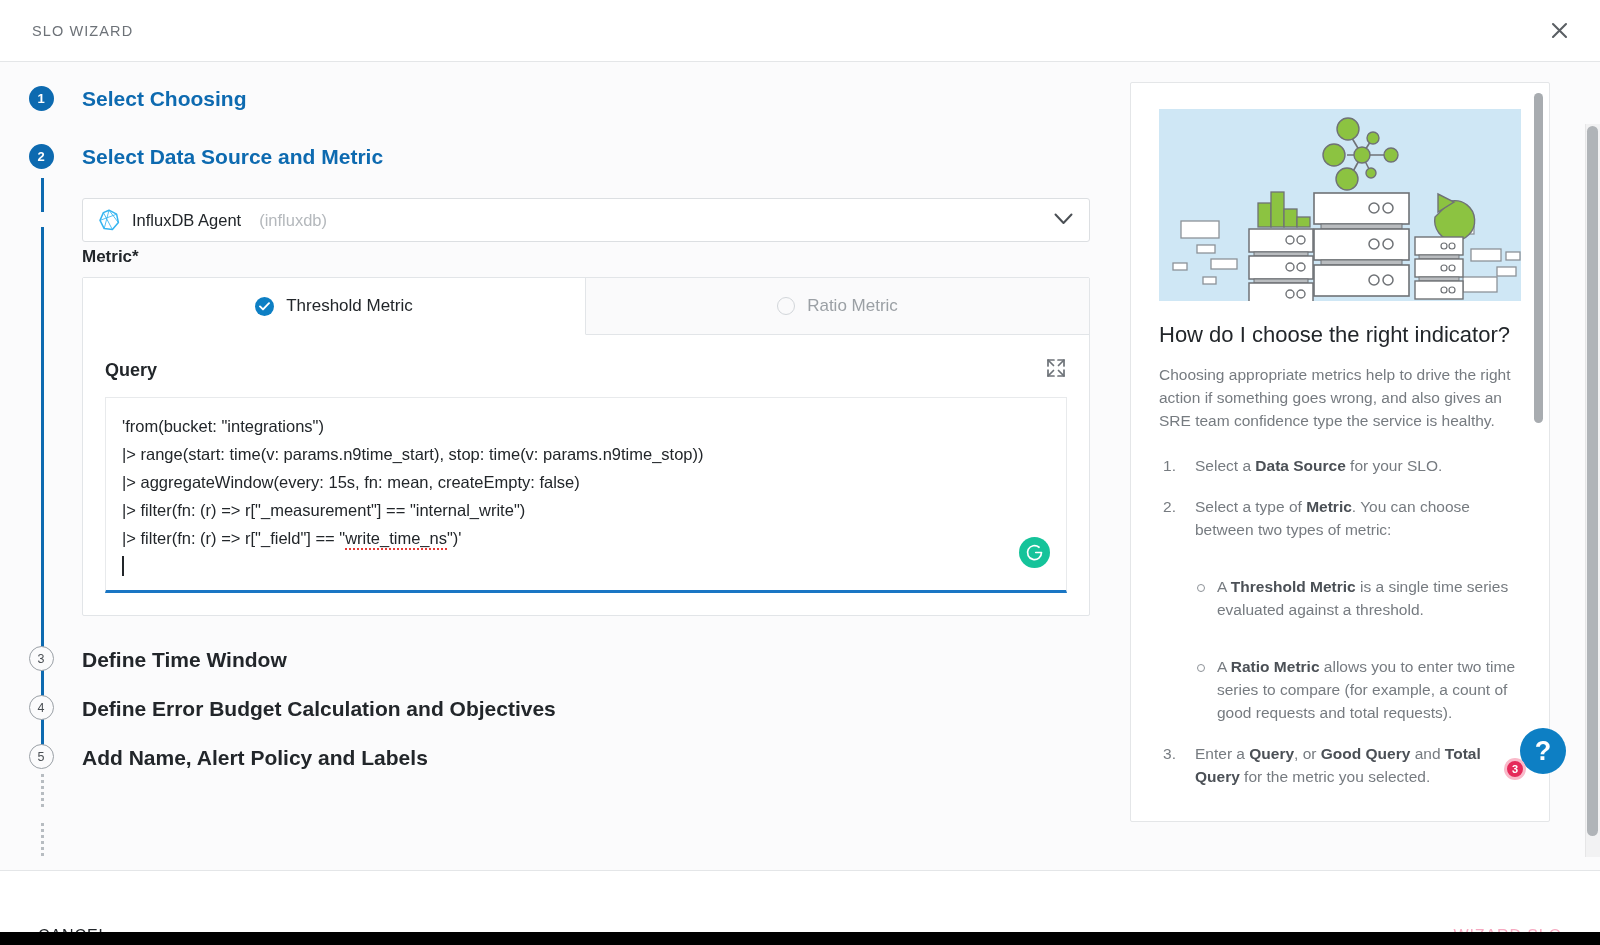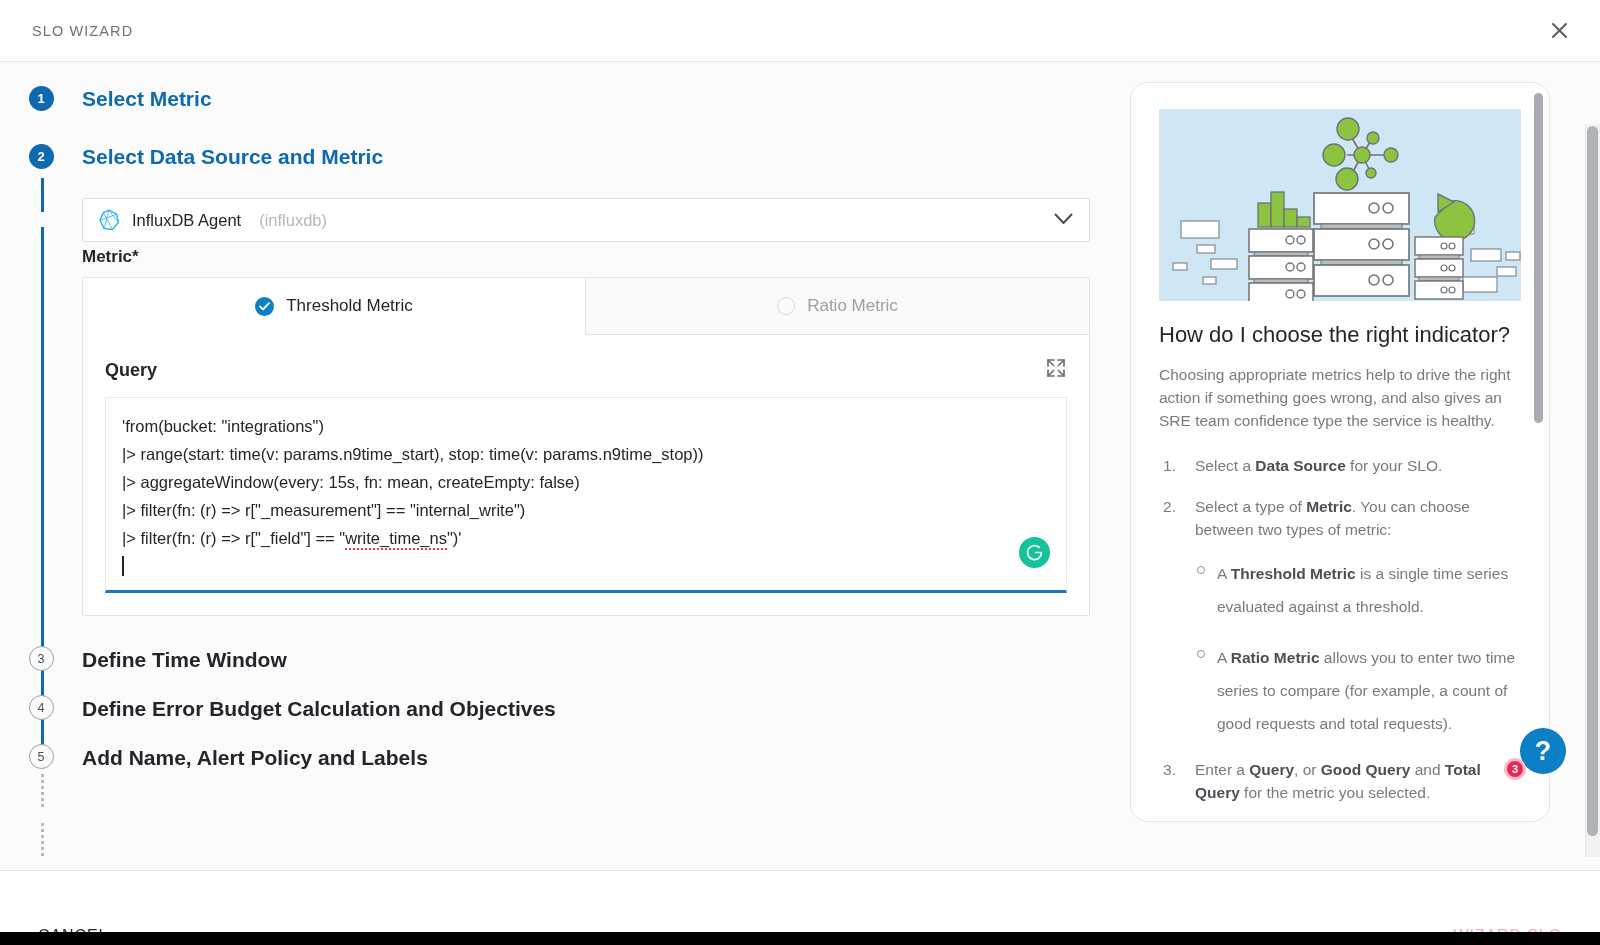--- a/index.html
+++ b/index.html
@@ -228,21 +228,21 @@
   .right-col {
     flex: 1 1 auto;
     padding: 20px 26px 20px 10px;
     position: relative;
   }
   .help-card {
     width: 420px;
     height: 740px;
     background: #ffffff;
     border: 1px solid #e4e6e8;
-    border-radius: 18px;
+    border-radius: 2px;
     padding: 26px 28px 20px 28px;
     overflow: hidden;
     position: relative;
   }
   .hero {
     width: 100%; height: 192px;
     background: #cfe7f5;
     margin-bottom: 20px;
     position: relative; overflow: hidden;
   }
@@ -265,21 +265,21 @@
   ol.help-list > li::before {
     content: counter(hl) ".";
     position: absolute; left: 4px; top: 0;
     color: #767b80;
   }
   ul.sub-list { list-style: none; margin-top: 16px; }
   ul.sub-list > li {
     position: relative;
     padding-left: 22px;
     margin-bottom: 18px;
-    font-size: 15.5px; line-height: 33px; color: #767b80;
+    font-size: 15.5px; line-height: 23px; color: #767b80; margin-top: 34px;
   }
   ul.sub-list > li::before {
     content: "";
     position: absolute; left: 2px; top: 9px;
     width: 6px; height: 6px; border-radius: 50%;
     border: 1.3px solid #8d9298;
   }
   .help-list b, .sub-list b { color: #4b5056; font-weight: 700; }
 
   
@@ -376,21 +376,21 @@
       <div class="connector dotted" style="top:712px; height:33px;"></div>
 
       <div class="connector dotted" style="top:761px; height:33px;"></div>
 
       <div class="steps">
 
         <div class="step-row">
           <div class="step-marker">
             <div class="bullet active">1</div>
           </div>
-          <div class="step-title active">Select Metric</div>
+          <div class="step-title active">Select Choosing</div>
         </div>
 
         <div style="height:24px;"></div>
 
         <div class="step-row">
           <div class="step-marker">
             <div class="bullet active">2</div>
           </div>
           <div class="step-title active">Select Data Source and Metric</div>
         </div>

